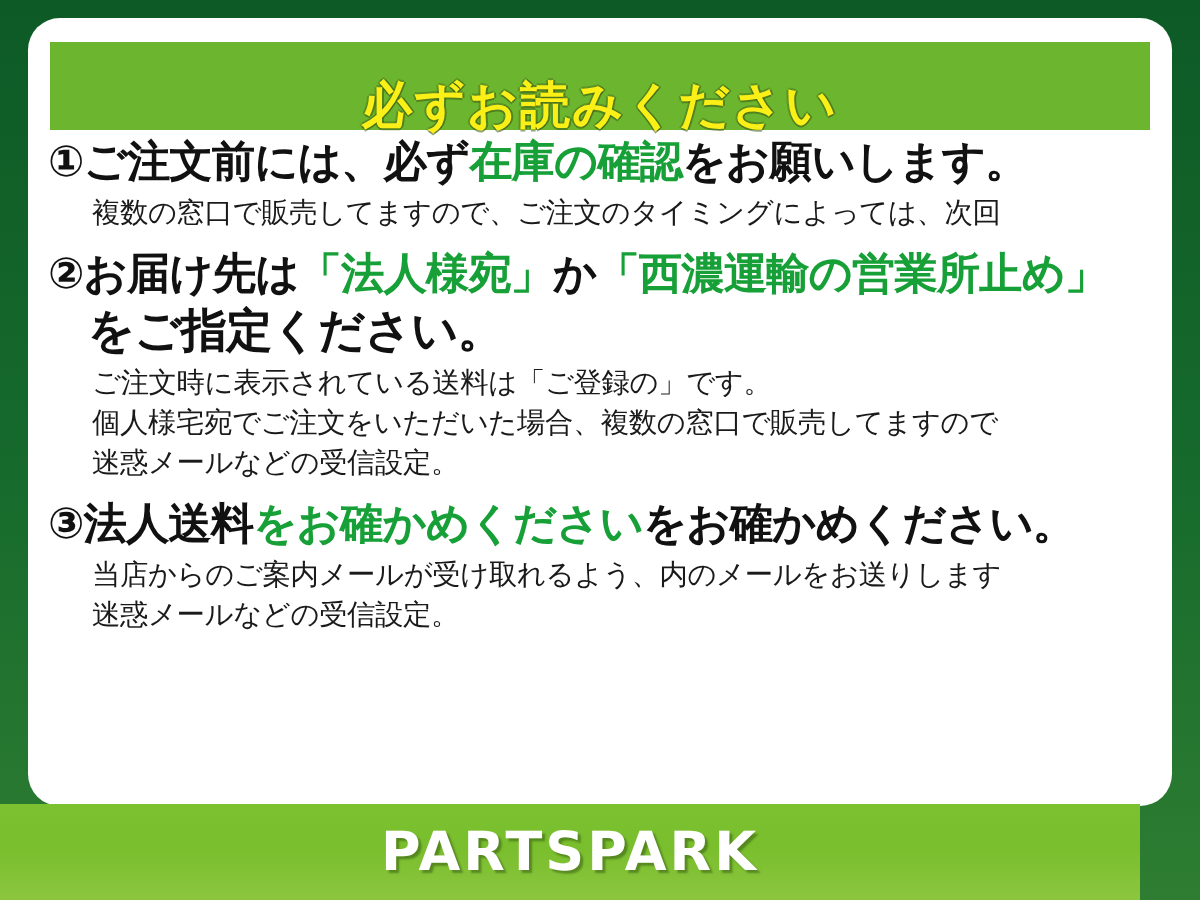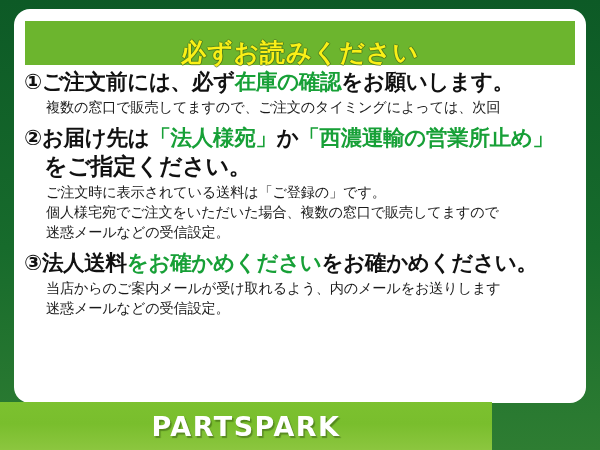--- a/index.html
+++ b/index.html
@@ -100,21 +100,21 @@
     line-height: 1.42;
     letter-spacing: -0.2px;
   }
   .item-sub div { white-space: nowrap; }
 
   
   #footer {
     position: absolute;
     left: 0;
     bottom: 0;
-    width: 492px;
+    width: 570px;
     height: 48px;
     background: linear-gradient(180deg, #7cc12f 0%, #79be2d 45%, #8cc63f 100%);
     display: flex;
     align-items: center;
     justify-content: center;
   }
   #footer-text {
     color: #ffffff;
     font-size: 27px;
     font-weight: bold;

